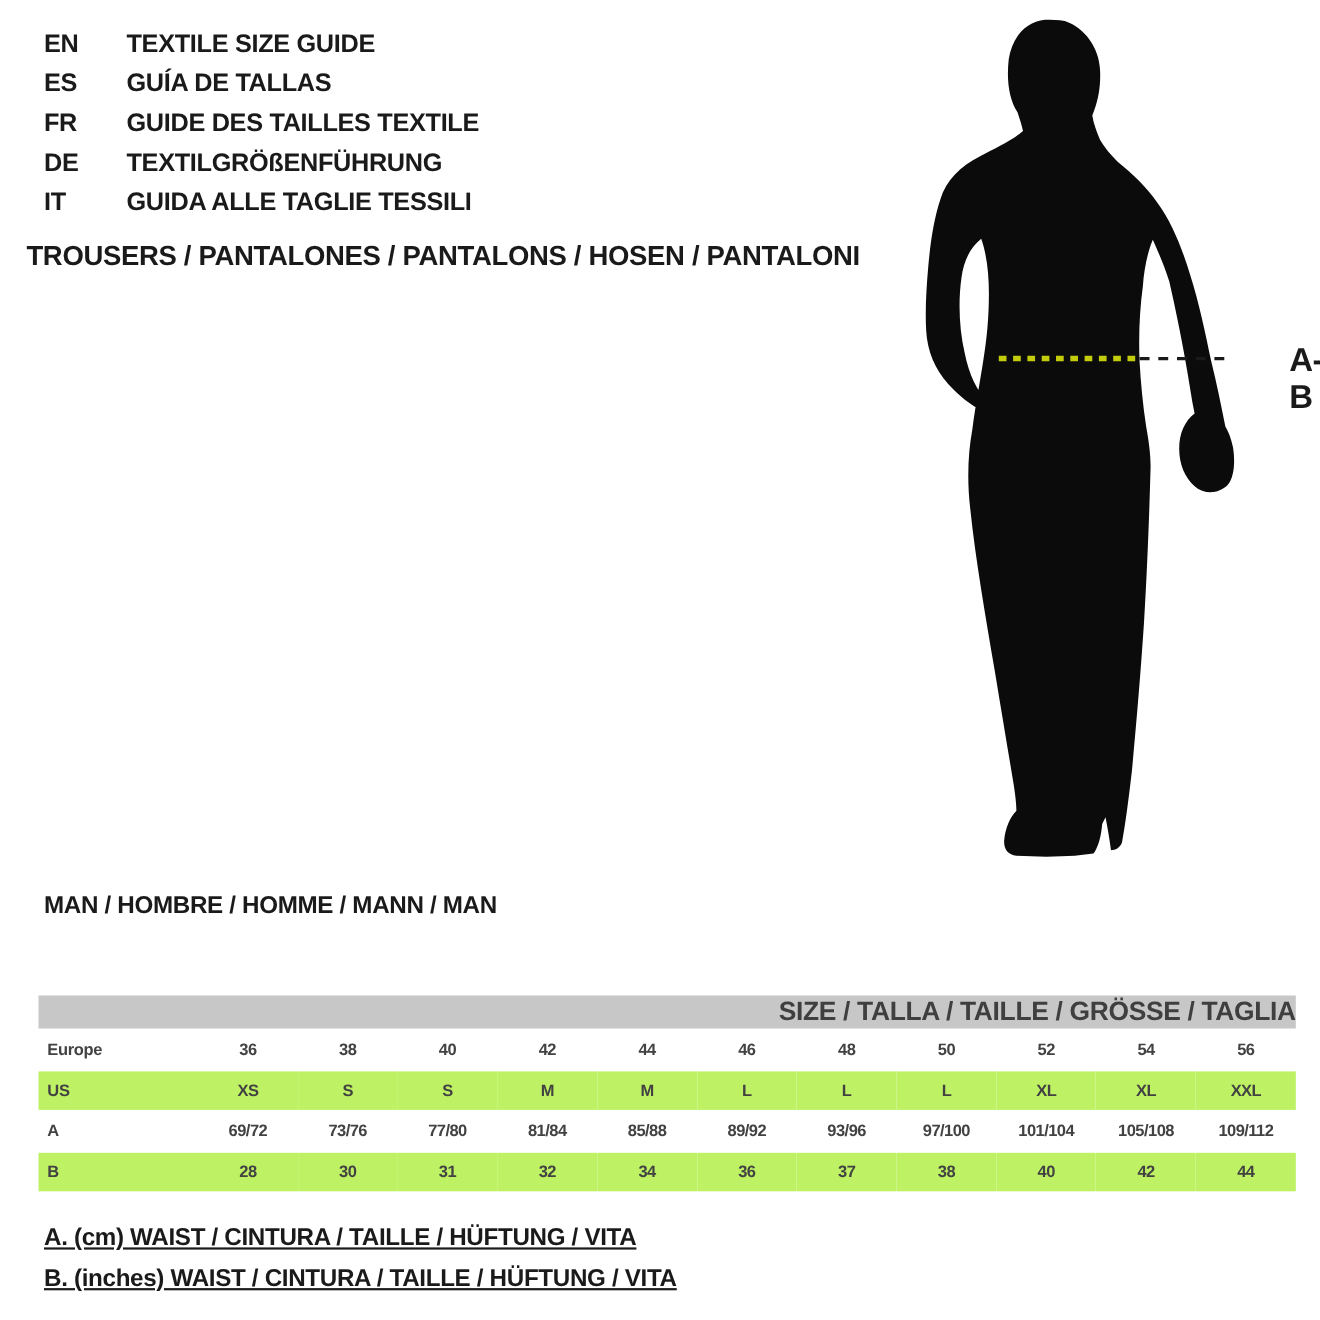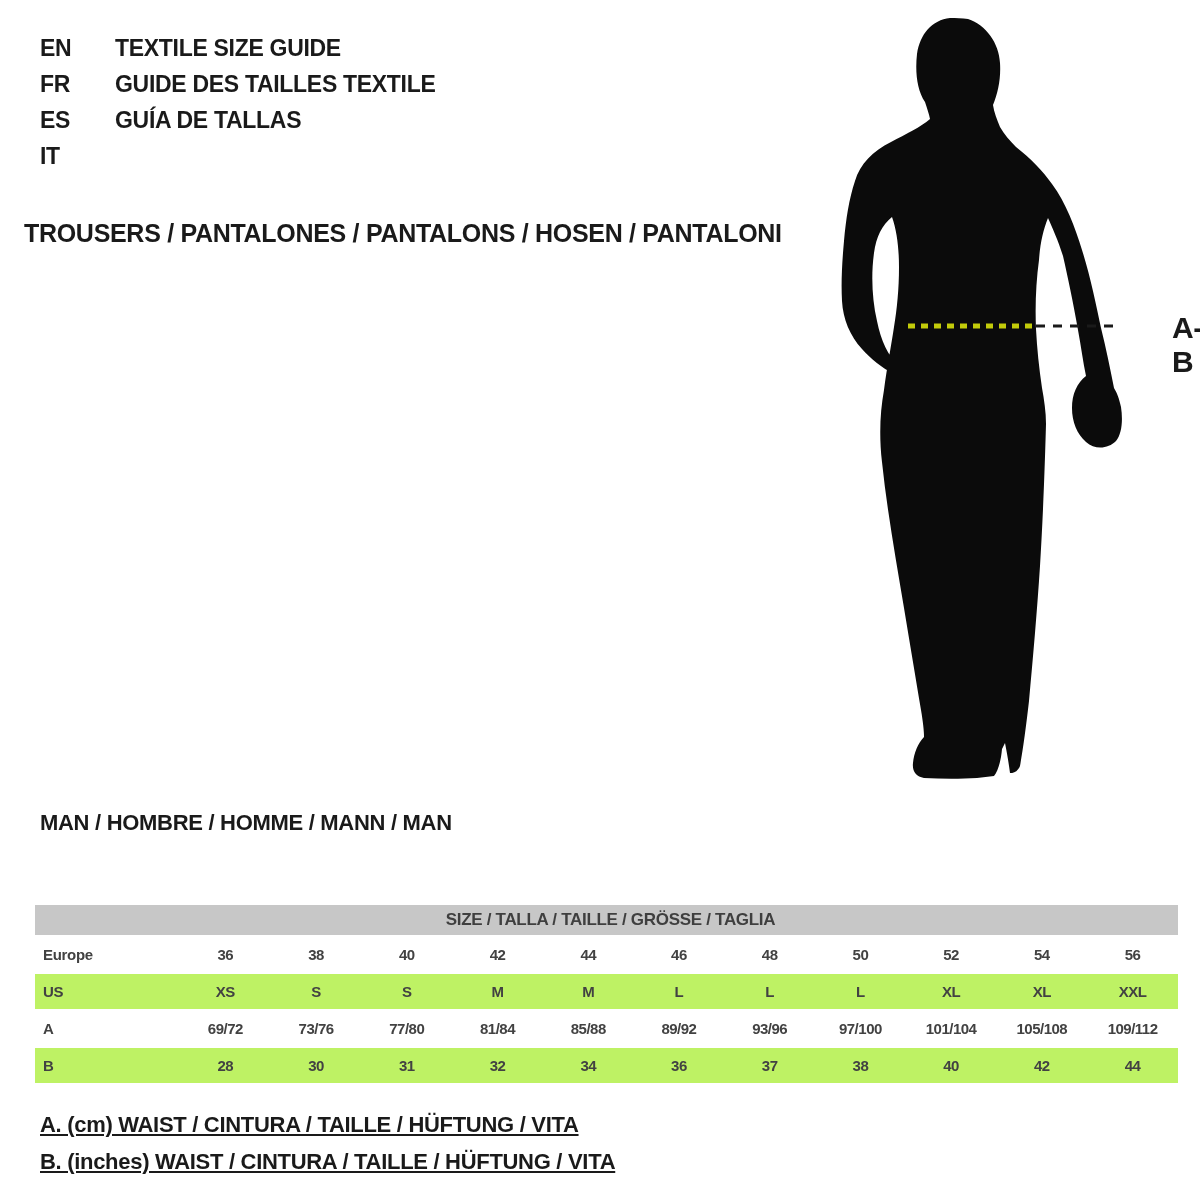--- a/index.html
+++ b/index.html
@@ -2,39 +2,39 @@
 <html><head>
 <meta charset="utf-8">
 <style>
   html,body{margin:0;padding:0;background:#ffffff;}
   .page{
     position:relative;width:1200px;height:1200px;background:#ffffff;overflow:hidden;
     font-family:"Liberation Sans", sans-serif;color:#1a1a1a;
   }
   
   .langs{position:absolute;left:40px;top:26px;}
-  .lang-row{display:flex;height:36px;align-items:flex-end;}
+  .lang-row{display:flex;height:36px;align-items:flex-start;}
   .lang-code{width:75px;font-size:23px;font-weight:700;letter-spacing:-0.3px;}
   .lang-label{font-size:23px;font-weight:700;letter-spacing:-0.3px;white-space:nowrap;}
   
   .category{position:absolute;left:24px;top:219px;font-size:25px;font-weight:700;letter-spacing:-0.3px;white-space:nowrap;}
   
   .figure-svg{position:absolute;left:820px;top:0;}
   .ab-label{position:absolute;left:1172px;top:311px;font-size:30px;font-weight:700;letter-spacing:-0.5px;}
   
   .man-title{position:absolute;left:40px;top:810px;font-size:22px;font-weight:700;letter-spacing:-0.3px;white-space:nowrap;}
   
   .size-table{
     position:absolute;left:35px;top:903px;width:1143px;
     border-collapse:separate;border-spacing:0 2px;table-layout:fixed;
   }
   .size-table col.lblcol{width:145px;}
   .size-table th{
-    background:#c7c7c7;height:30px;text-align:center;padding:0 0 0 8px;
-    font-size:17px;font-weight:700;color:#3f3f3f;letter-spacing:-0.3px;white-space:nowrap;
+    background:#c7c7c7;height:30px;text-align:right;padding:0 0 0 8px;
+    font-size:24px;font-weight:700;color:#3f3f3f;letter-spacing:-0.3px;white-space:nowrap;
   }
   .size-table td{
     height:33px;font-size:15px;font-weight:700;color:#424242;
     text-align:center;letter-spacing:-0.5px;white-space:nowrap;overflow:hidden;
   }
   .size-table td.lbl{text-align:left;padding-left:8px;letter-spacing:-0.3px;}
   .size-table tr.stripe td{background:#bef264;}
   .size-table tr.plain td{background:#ffffff;}
   
   .notes{position:absolute;left:40px;top:1108px;}
@@ -44,29 +44,34 @@
 <body>
 
 <div class="page">
 
   <div class="langs">
     <div class="lang-row">
       <span class="lang-code">EN</span>
       <span class="lang-label">TEXTILE SIZE GUIDE</span>
     </div>
     <div class="lang-row">
+      <span class="lang-code">ES</span>
+      <span class="lang-label">GUÍA DE TALLAS</span>
+    </div>
+    <div class="lang-row">
       <span class="lang-code">FR</span>
       <span class="lang-label">GUIDE DES TAILLES TEXTILE</span>
     </div>
     <div class="lang-row">
-      <span class="lang-code">ES</span>
-      <span class="lang-label">GUÍA DE TALLAS</span>
+      <span class="lang-code">DE</span>
+      <span class="lang-label">TEXTILGRÖßENFÜHRUNG</span>
     </div>
     <div class="lang-row">
       <span class="lang-code">IT</span>
+      <span class="lang-label">GUIDA ALLE TAGLIE TESSILI</span>
     </div>
   </div>
 
   <div class="category">TROUSERS / PANTALONES / PANTALONS / HOSEN / PANTALONI</div>
 
   <svg class="figure-svg" width="380" height="800" viewBox="820 0 380 800" xmlns="http://www.w3.org/2000/svg">
     <path fill="#0b0b0b" d="
       M 950 18
       C 932 20 920 34 917 54
       C 915 72 917 90 925 102

